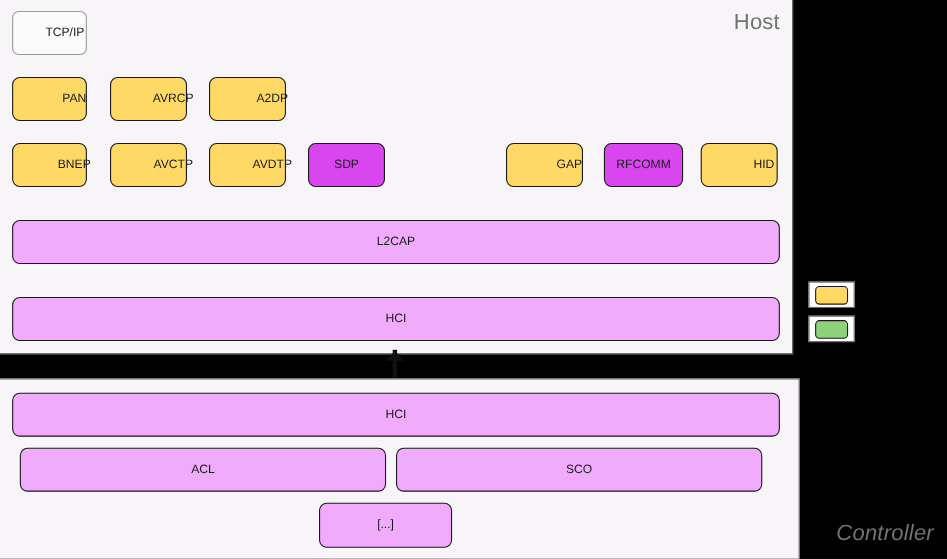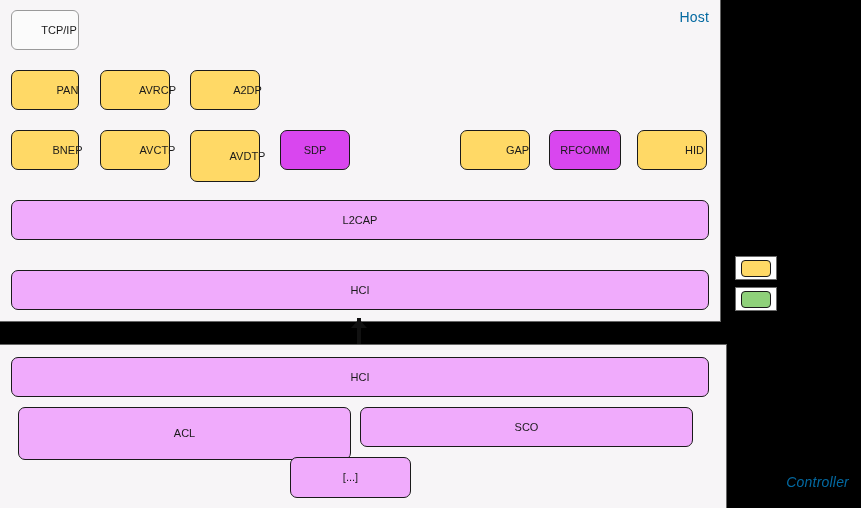--- a/index.html
+++ b/index.html
@@ -35,22 +35,22 @@
     left: 0px;
     top: 344px;
     width: 727px;
     height: 165px;
     border-left: none;
     border-bottom: none;
   }
 
   .panel-title {
     position: absolute;
-    font-size: 14px;
-    color: #0369a1;
+    font-size: 20px;
+    color: #737373;
     letter-spacing: 0.2px;
     white-space: nowrap;
   }
   #host-title { right: 11px; top: 9px; }
   #controller-title { right: 12px; top: 474px; font-style: italic; }
 
   
   .block {
     position: absolute;
     box-sizing: border-box;
@@ -132,39 +132,39 @@
   <div class="panel-title" id="host-title">Host</div>
 
   <div class="block plain" style="left:11px; top:10px; width:68px; height:40px;padding-left:28px;">TCP/IP</div>
 
   <div class="block yellow" style="left:11px; top:70px; width:68px; height:40px;">PAN</div>
   <div class="block yellow" style="left:100px; top:70px; width:70px; height:40px;">AVRCP</div>
   <div class="block yellow" style="left:190px; top:70px; width:70px; height:40px;">A2DP</div>
 
   <div class="block yellow" style="left:11px; top:130px; width:68px; height:40px;">BNEP</div>
   <div class="block yellow" style="left:100px; top:130px; width:70px; height:40px;">AVCTP</div>
-  <div class="block yellow" style="left:190px; top:130px; width:70px; height:52px;">AVDTP</div>
+  <div class="block yellow" style="left:190px; top:130px; width:70px; height:40px;">AVDTP</div>
   <div class="block green" style="left:280px; top:130px; width:70px; height:40px;">SDP</div>
   <div class="block yellow" style="left:460px; top:130px; width:70px; height:40px;">GAP</div>
   <div class="block green" style="left:549px; top:130px; width:72px; height:40px;">RFCOMM</div>
   <div class="block yellow" style="left:637px; top:130px; width:70px; height:40px;">HID</div>
 
   <div class="block mauve" style="left:11px; top:200px; width:698px; height:40px;">L2CAP</div>
 
   <div class="block mauve" style="left:11px; top:270px; width:698px; height:40px;">HCI</div>
 </div>
 
 <div id="hci-connector"></div>
 <div id="hci-connector-arrow"></div>
 
 <div class="panel" id="controller-panel">
 
   <div class="block mauve" style="left:11px; top:12px; width:698px; height:40px;">HCI</div>
 
-  <div class="block mauve" style="left:18px; top:62px; width:333px; height:53px;">ACL</div>
+  <div class="block mauve" style="left:18px; top:62px; width:333px; height:40px;">ACL</div>
   <div class="block mauve" style="left:360px; top:62px; width:333px; height:40px;">SCO</div>
 
   <div class="block mauve" style="left:290px; top:112px; width:121px; height:41px;">[...]</div>
 </div>
 
 <div class="panel-title" id="controller-title">Controller</div>
 
 <div id="legend">
   <div class="legend-cell row0">
     <span class="legend-swatch" id="legend-swatch-0" style="background: rgb(255, 217, 102);"></span>

